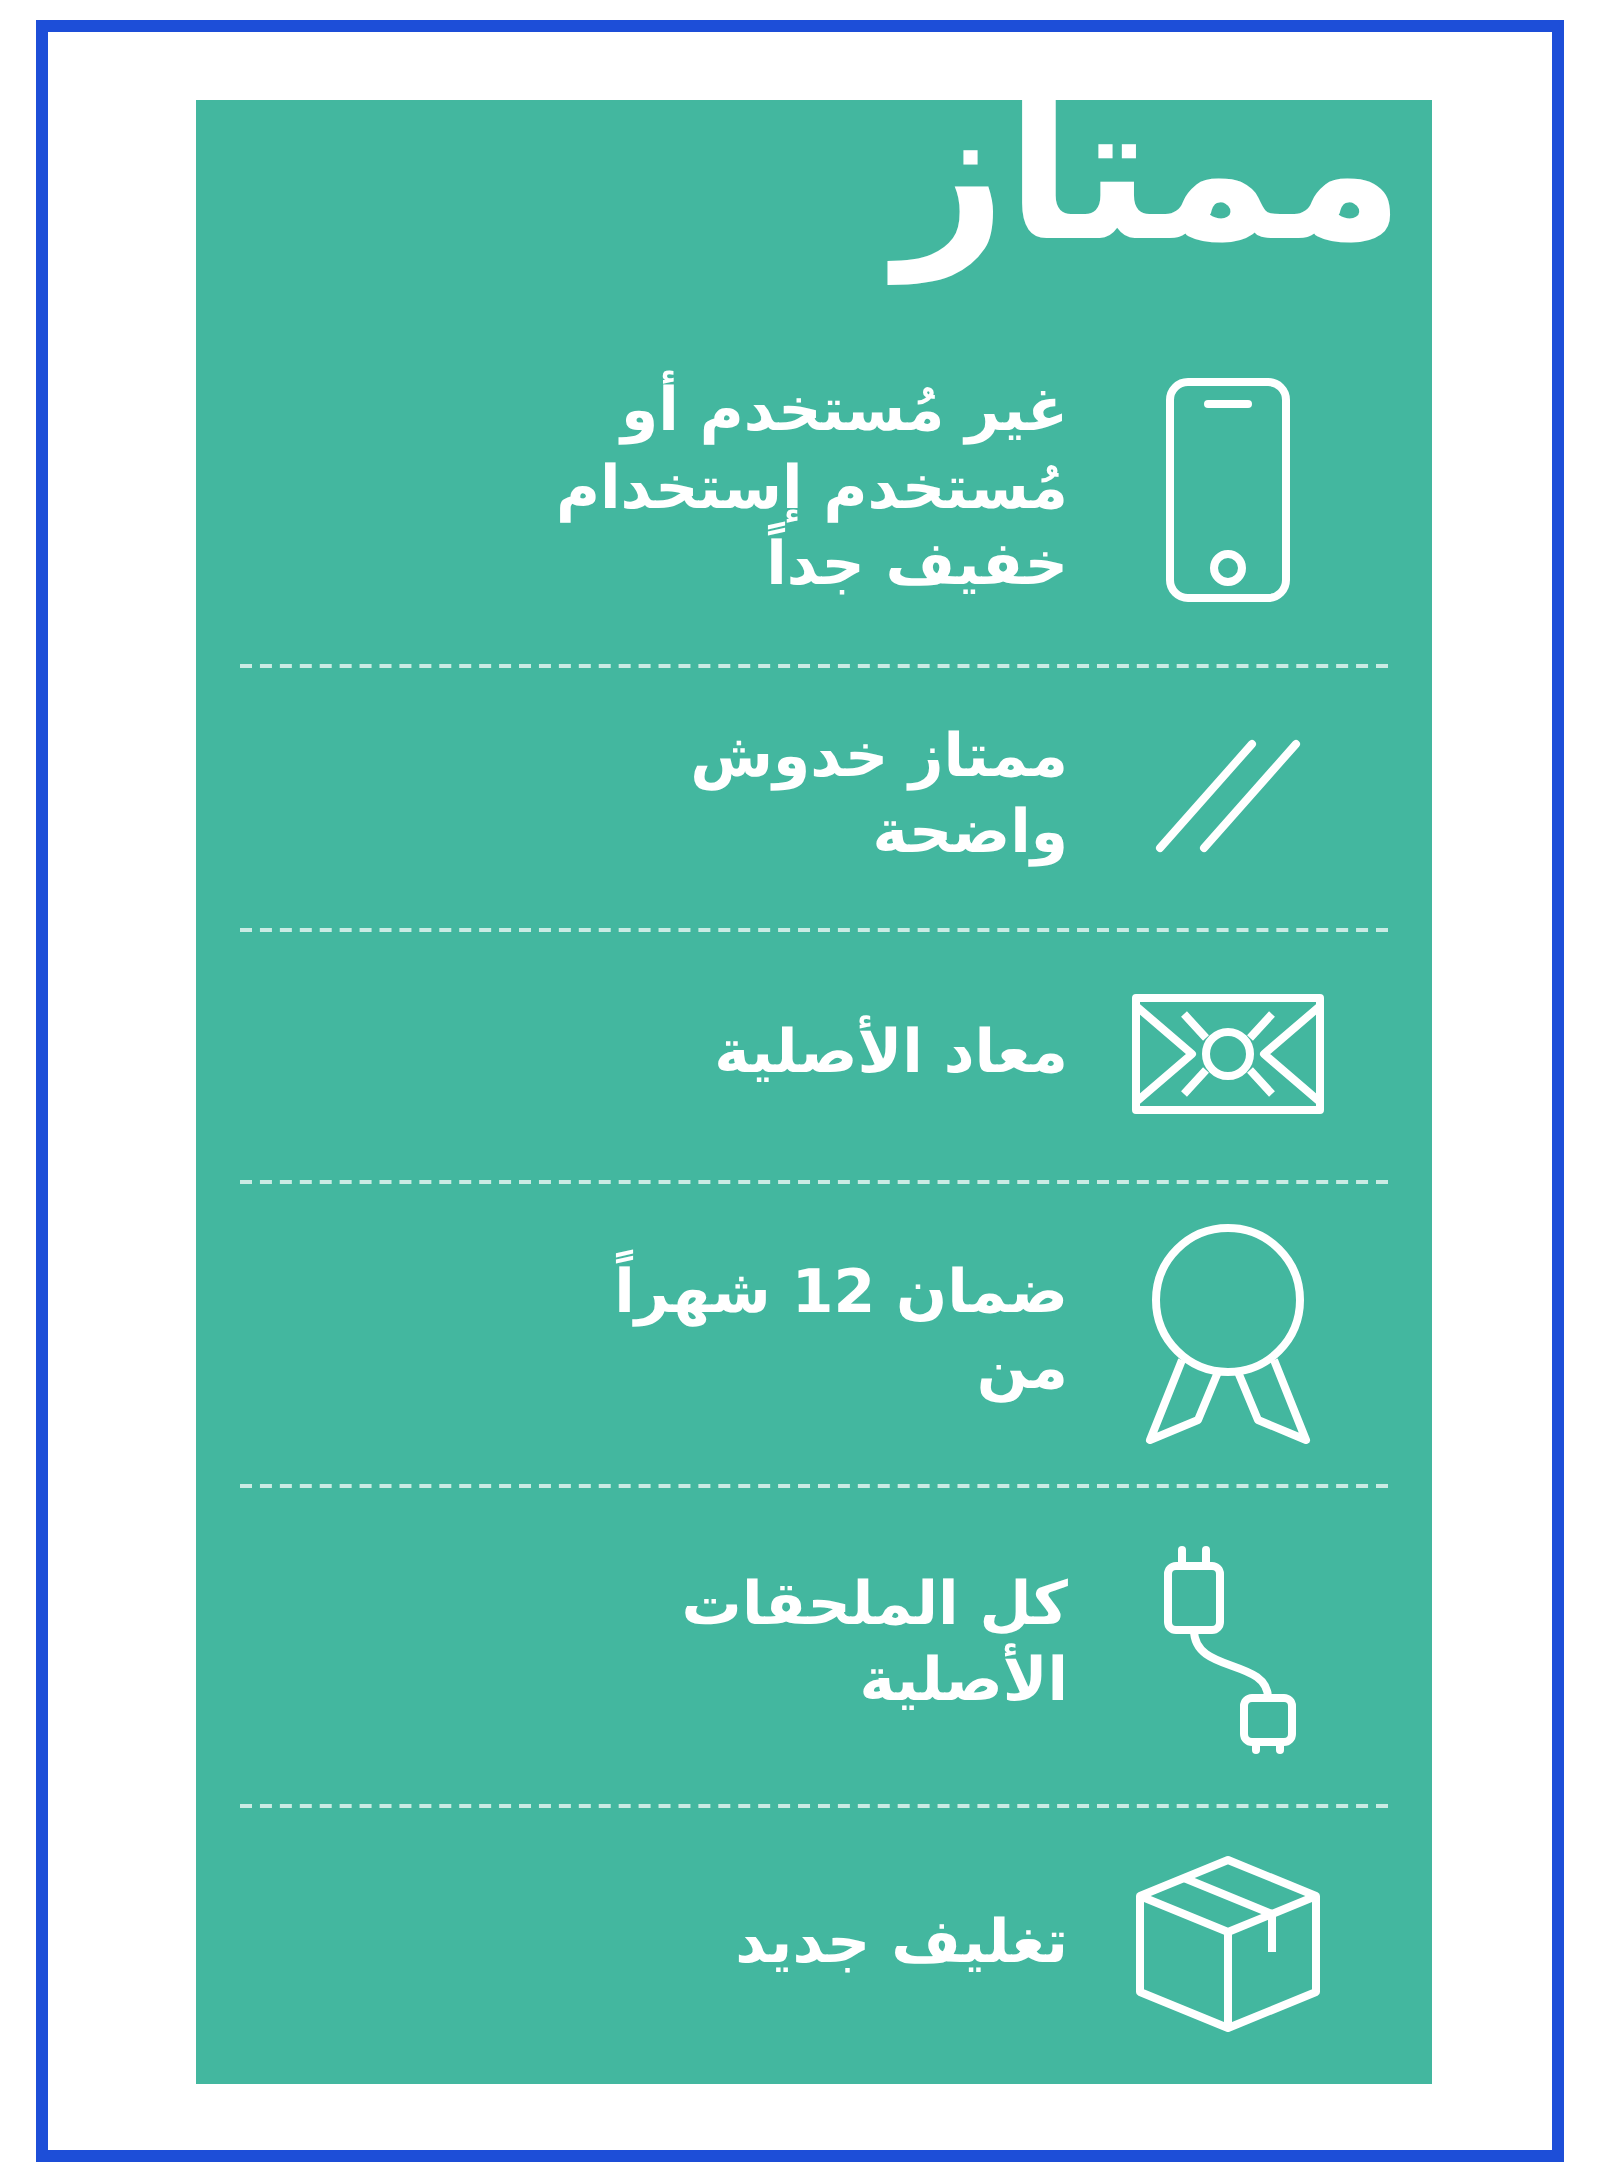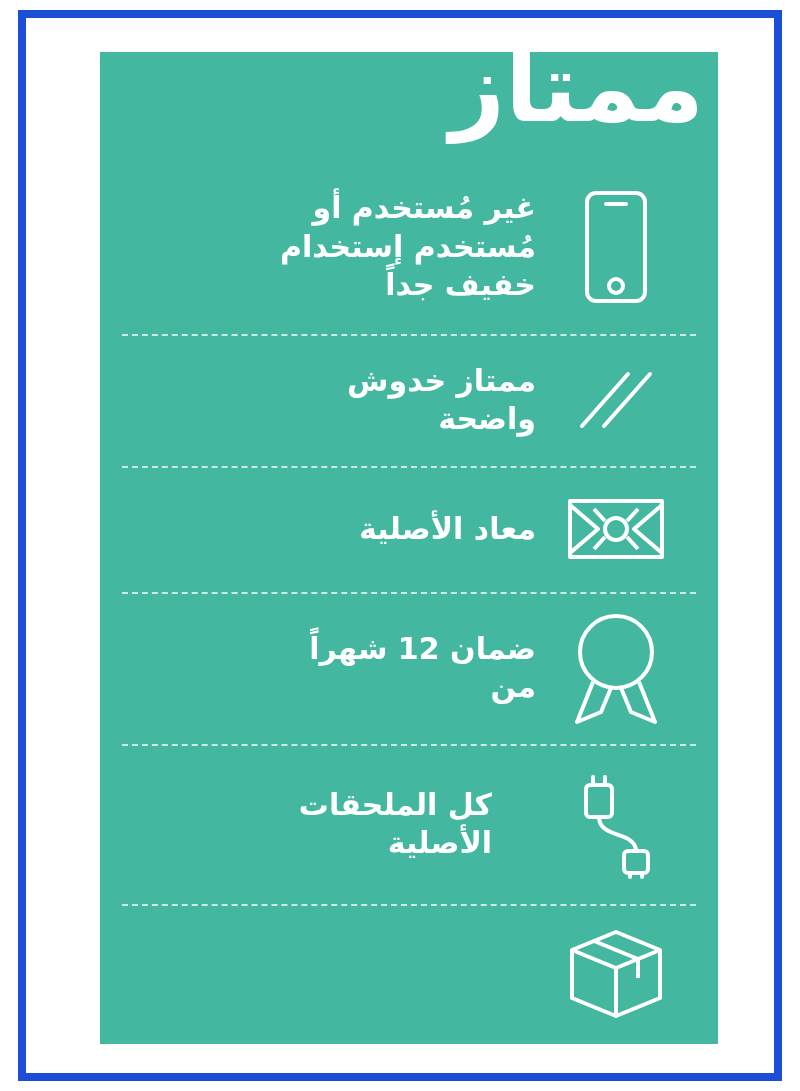--- a/index.html
+++ b/index.html
@@ -21,21 +21,21 @@
     background: #ffffff;
   }
   
   .frame {
     position: absolute;
     left: 18px;
     top: 10px;
     width: 764px;
     height: 1071px;
     box-sizing: border-box;
-    border: 8px solid #1d4ed8;
+    border: 6px solid #1d4ed8;
     background: #ffffff;
   }
   
   .matte {
     position: absolute;
     left: 0;
     top: 0;
     right: 0;
     bottom: 0;
     background: #ffffff;
@@ -110,21 +110,21 @@
     color: #ffffff;
   }
   .row-icon svg {
     display: block;
   }
   
   .r1 { height: 174px; }
   .r2 { height: 132px; }
   .r3 { height: 126px; }
   .r4 { height: 152px; }
-  .r5 { height: 160px; gap: 44px; }
+  .r5 { height: 160px; }
   .r6 { height: 140px; }
 </style>
 </head>
 <body>
 
 <div class="poster">
   <div class="frame">
     <div class="matte">
 
       <div class="card">
@@ -202,20 +202,21 @@
 
           <div class="row r6">
             <div class="row-icon">
               <svg width="104" height="96" viewBox="0 0 104 96" fill="none" stroke="#ffffff" stroke-width="4" stroke-linejoin="round">
                 <path d="M52 6 L96 24 L96 72 L52 90 L8 72 L8 24 Z"></path>
                 <path d="M8 24 L52 42 L96 24"></path>
                 <path d="M52 42 L52 90"></path>
                 <path d="M30 15 L74 33 L74 52"></path>
               </svg>
             </div>
+            <div class="row-text">تغليف جديد</div>
           </div>
 
         </div>
       </div>
 
     </div>
   </div>
 </div>
 
 </body></html>

